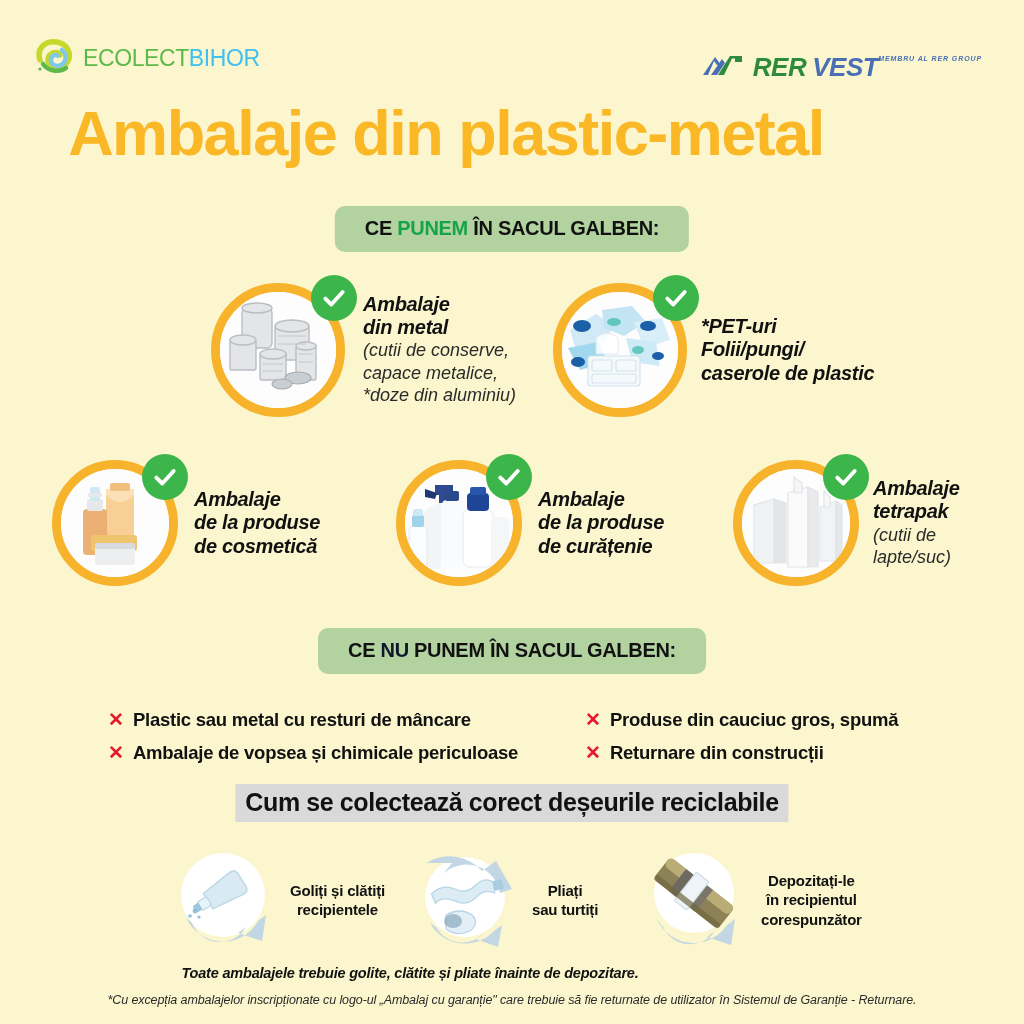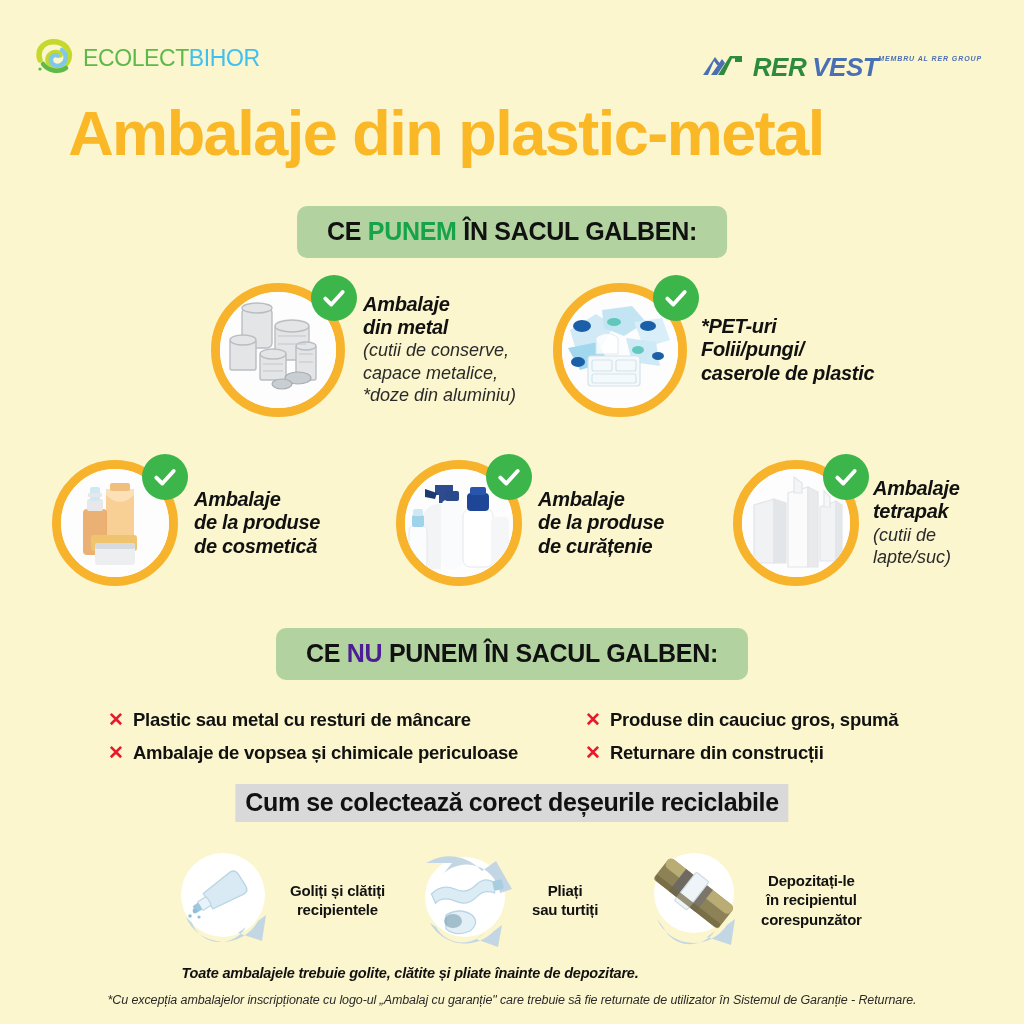--- a/index.html
+++ b/index.html
@@ -50,27 +50,27 @@
     text-align: center;
     font-size: 63px; font-weight: 800; color: #fab726;
     letter-spacing: -1.5px; line-height: 1;
   }
 
   
   .banner {
     position: absolute; left: 50%; transform: translateX(-50%);
     background: #b2d2a0; border-radius: 10px;
     padding: 11px 30px 12px;
-    font-size: 25px; font-weight: 800; color: #111; letter-spacing: -0.3px;
+    font-size: 20px; font-weight: 800; color: #111; letter-spacing: -0.3px;
     white-space: nowrap;
   }
   .banner-1 { top: 206px; }
   .banner-2 { top: 628px; }
   .hl-green { color: #17a34a; }
-  .hl-red   { color: #4c1d95; }
+  .hl-red   { color: #0f172a; }
 
   
   .item { position: absolute; display: flex; align-items: center; font-style: italic; }
   .circle-wrap { position: relative; flex: none; }
   .circle {
     border-radius: 50%;
     border: 9px solid #f7b32b;
     background: #fdfdfd;
     overflow: hidden; position: relative;
   }

